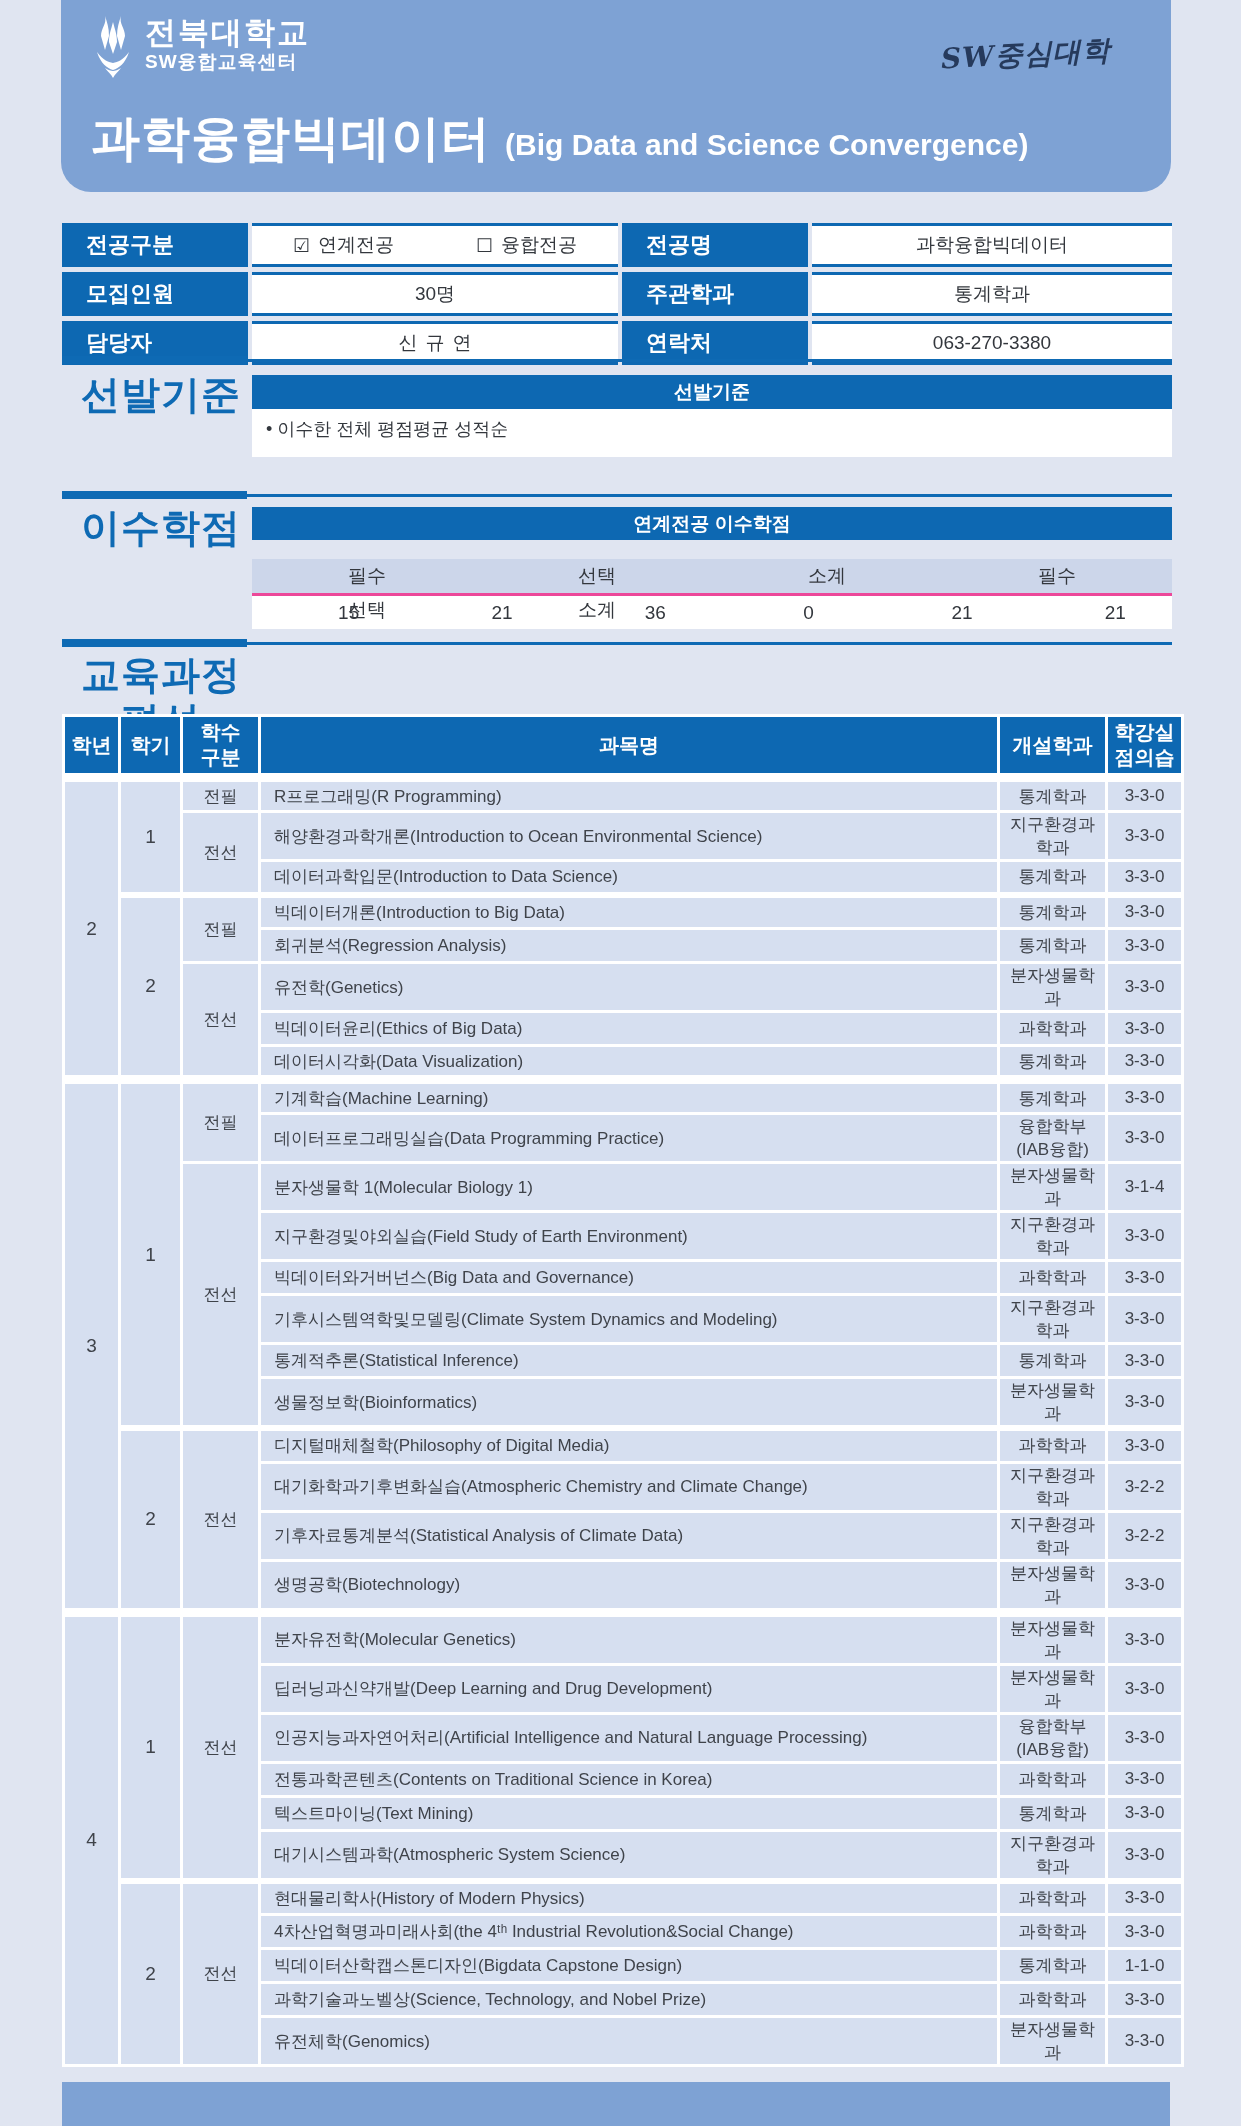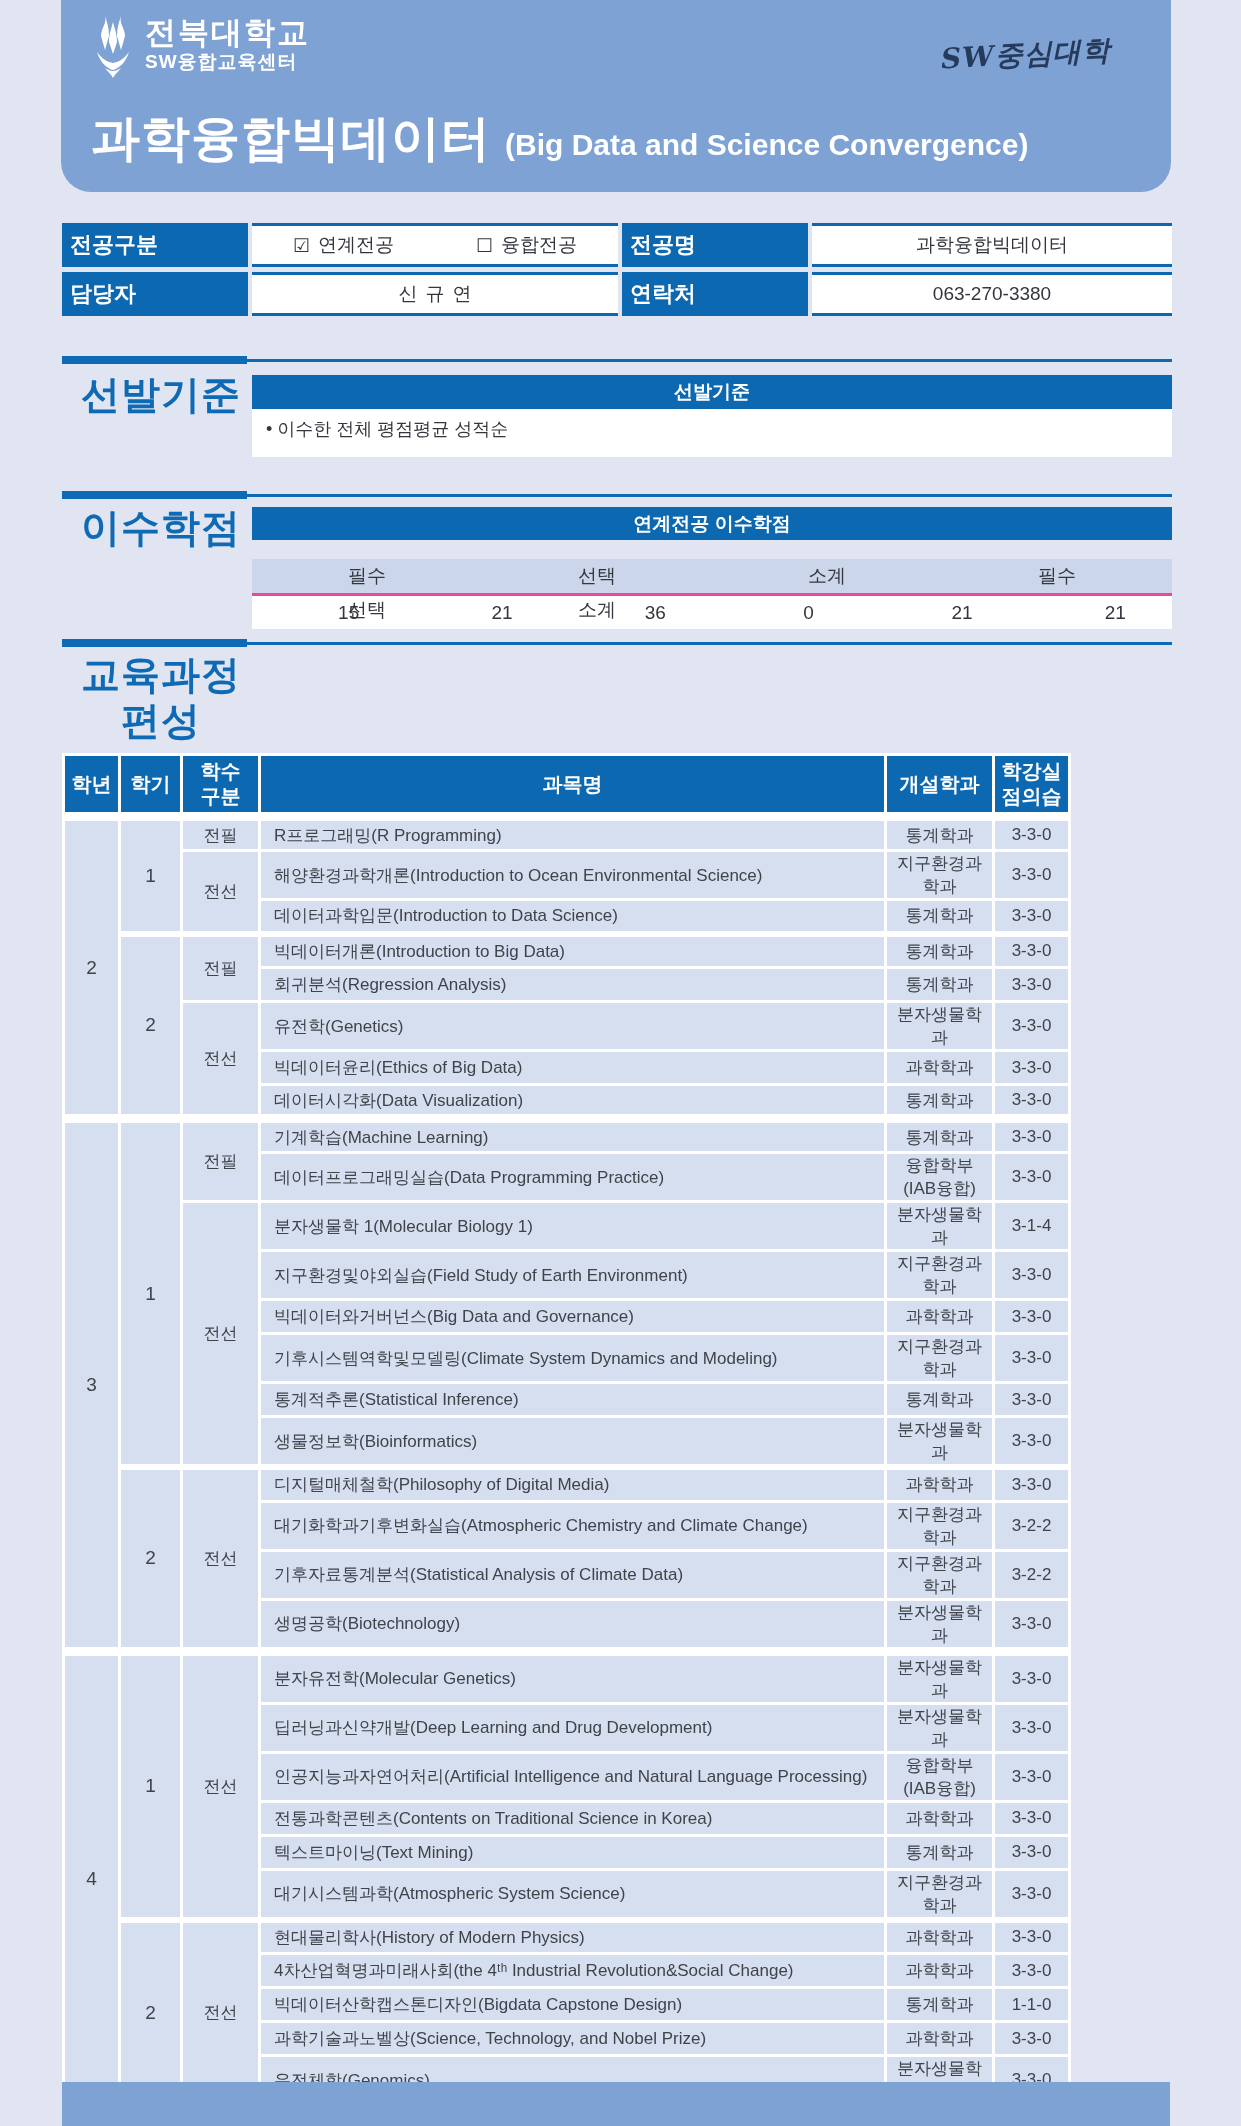--- a/index.html
+++ b/index.html
@@ -26,21 +26,21 @@
   .banner-title-row{position:absolute;left:30px;bottom:20px;display:flex;align-items:baseline;gap:14px;white-space:nowrap;}
   .banner-title{font-size:49px;font-weight:800;color:#ffffff;letter-spacing:1px;}
   .banner-title-en{font-size:30px;font-weight:bold;color:#ffffff;letter-spacing:0px;}
 
   
   .info-table{position:absolute;left:62px;top:223px;width:1110px;}
   .info-row{display:flex;gap:4px;margin-bottom:5px;height:44px;}
   .info-label{
     width:186px;flex:none;background:#0d68b2;color:#fff;
     font-size:22px;font-weight:bold;line-height:44px;
-    padding:0 8px;box-sizing:border-box;
+    padding:0 24px;box-sizing:border-box;
     text-align:justify;text-align-last:justify;
   }
   .info-value{
     flex:1;background:#ffffff;border-top:3px solid #0d68b2;border-bottom:3px solid #0d68b2;
     box-sizing:border-box;display:flex;align-items:center;justify-content:center;
     font-size:19px;color:#33373d;
   }
   .info-value.w-right{max-width:360px;}
   .check-group{display:flex;width:100%;justify-content:space-around;align-items:center;font-size:19px;}
   .check-item{display:flex;align-items:center;gap:8px;}
@@ -63,21 +63,21 @@
   
   .credit-table{position:absolute;left:252px;top:507px;width:920px;border-radius:12px;}
   .credit-groups{display:flex;gap:3px;height:33px;}
   .credit-group{flex:1;background:#0d68b2;color:#fff;font-size:19px;font-weight:bold;text-align:center;line-height:33px;}
   .credit-sub{display:grid;grid-template-columns:repeat(4,1fr);background:#ccd6ea;height:34px;margin-top:19px;border-bottom:3px solid #ec4899;}
   .credit-sub div{text-align:center;line-height:34px;font-size:19px;color:#33373d;}
   .credit-vals{display:grid;grid-template-columns:repeat(6,1fr);background:#ffffff;height:33px;}
   .credit-vals div{text-align:center;line-height:33px;font-size:19px;color:#33373d;padding-left:40px;}
 
   
-  .curr-table{position:absolute;left:62px;top:753px;width:1009px;border-collapse:collapse;table-layout:fixed;}
+  .curr-table{position:absolute;left:62px;top:714px;width:1122px;border-collapse:collapse;table-layout:fixed;}
   .curr-table th{
     background:#0d68b2;color:#fff;font-size:20px;font-weight:bold;
     border:3px solid #ffffff;height:56px;white-space:pre-line;line-height:25px;padding:0;
   }
   .curr-table td{
     background:#d6dff0;border:3px solid #ffffff;height:34px;
     font-size:17px;color:#3f434a;text-align:center;padding:0 4px;box-sizing:border-box;
   }
   .curr-table td.course-name{text-align:left;padding-left:13px;}
   .curr-table td.year-start{border-top-width:9px;}
@@ -121,20 +121,26 @@
           <span>연계전공</span>
         </span>
         <span class="check-item">
           <span>☐</span>
           <span>융합전공</span>
         </span>
       </div>
     </div>
     <div class="info-label">전공명</div>
     <div class="info-value w-right">과학융합빅데이터</div>
+  </div>
+  <div class="info-row">
+    <div class="info-label">모집인원</div>
+    <div class="info-value">30명</div>
+    <div class="info-label">주관학과</div>
+    <div class="info-value w-right">통계학과</div>
   </div>
   <div class="info-row">
     <div class="info-label">담당자</div>
     <div class="info-value spaced">신규연</div>
     <div class="info-label">연락처</div>
     <div class="info-value w-right">063-270-3380</div>
   </div>
 </div>
 
 <div class="rule" style="top:356px;">

